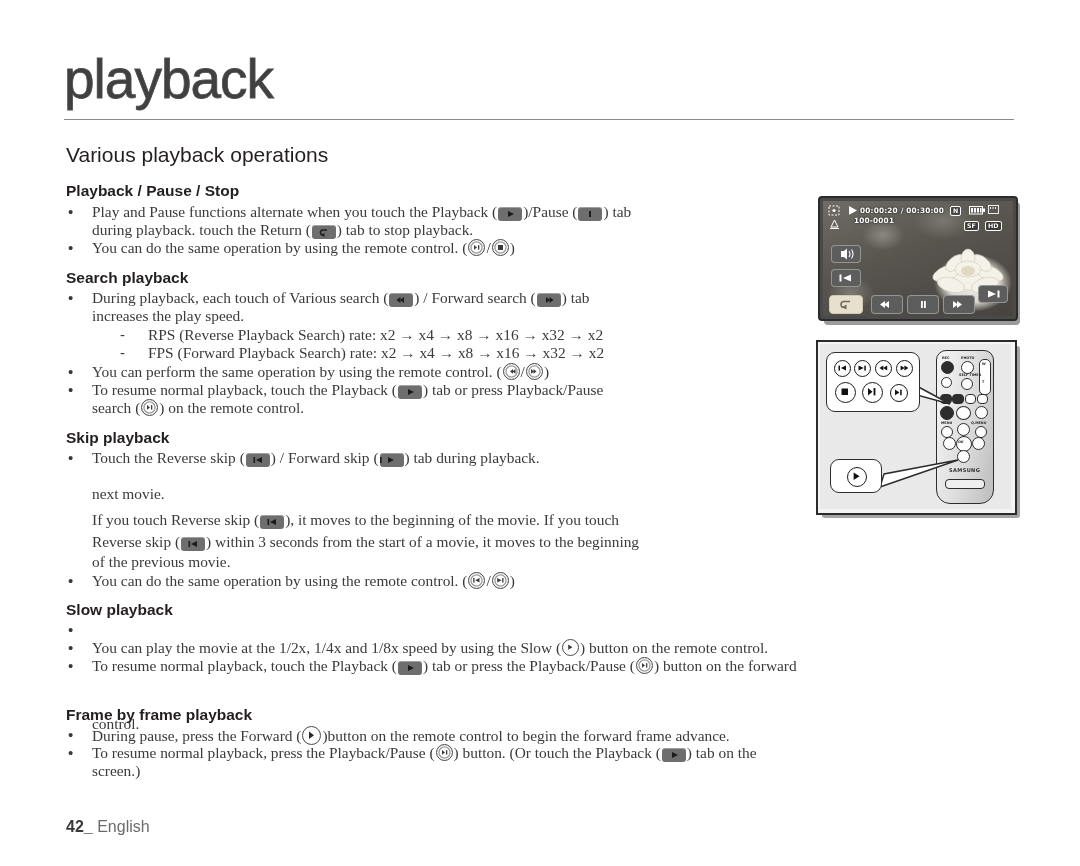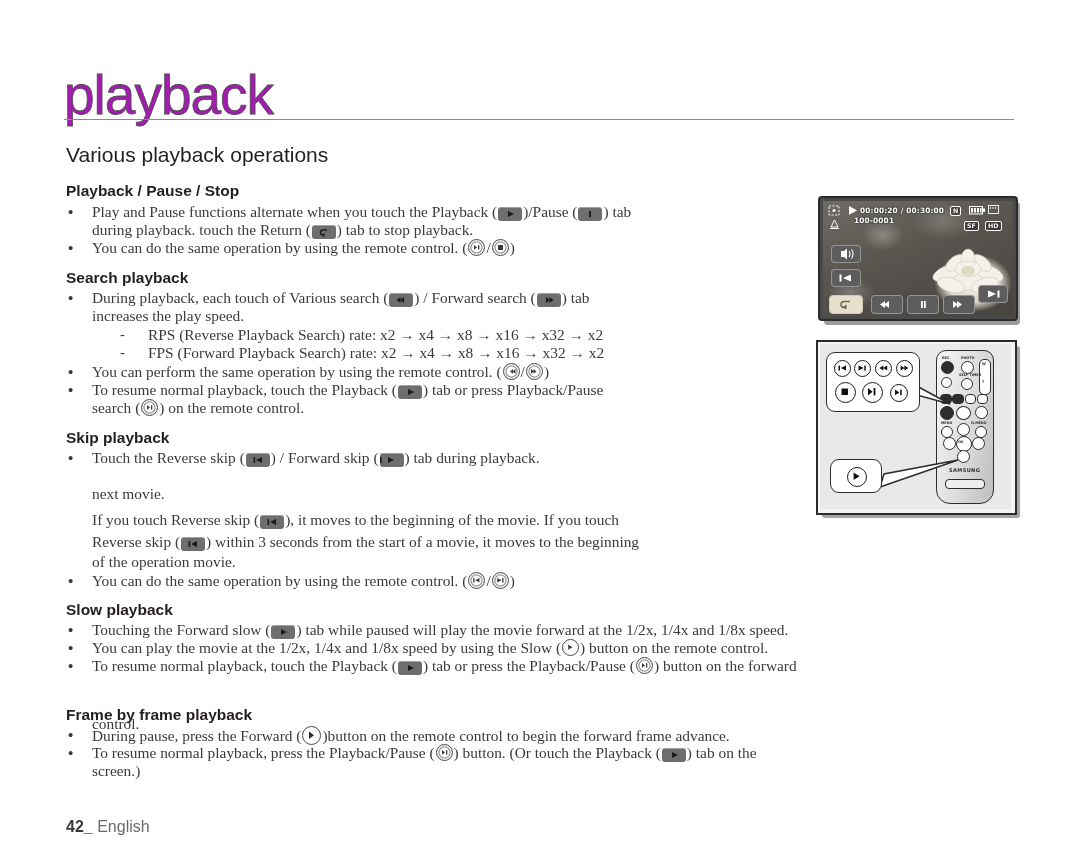--- a/index.html
+++ b/index.html
@@ -5,24 +5,24 @@
   html,body{margin:0;padding:0;}
   body{
     width:1080px;height:866px;background:#ffffff;
     font-family:"Liberation Sans","DejaVu Sans",sans-serif;
     color:#231f20;overflow:hidden;position:relative;
   }
   .page{position:absolute;left:0;top:0;width:1080px;height:866px;}
 
   
   .chapter-title{
-    position:absolute;left:64px;top:68px;
+    position:absolute;left:64px;top:52px;
     font-size:55px;line-height:1;
     font-family:"Liberation Sans","DejaVu Sans",sans-serif;
-    color:#a21caf;
+    color:#404040;
     -webkit-text-stroke:0.8px #4d4d4d;
     letter-spacing:-1px;
     font-weight:400;
     text-align:center;
   }
   .title-rule{
     position:absolute;left:64px;top:119px;width:950px;height:1px;background:#8a8a8a;
   }
 
   
@@ -261,42 +261,37 @@
   </div>
 
   <div class="txt body-l1" style="top:533px">
     <span>Reverse skip (</span><span class="chip"><svg width="24" height="14">
           <rect x="7.5" y="4" width="1.6" height="6" fill="#1c1c1c"></rect>
           <polygon points="16,4 10,7 16,10" fill="#1c1c1c"></polygon>
         </svg></span><span>) within 3 seconds from the start of a movie, it moves to the beginning</span>
   </div>
 
   <div class="txt body-l1" style="top:553px">
-    <span>of the operation movie.</span>
+    <span>of the previous movie.</span>
   </div>
 
   <div class="bullet" style="top:572px">•</div>
   <div class="txt body-l1" style="top:572px">
     <span>You can do the same operation by using the remote control. (</span><span class="rbtn ring"><svg width="15" height="15">
           <rect x="4.2" y="5" width="1.3" height="4.6" fill="#3a3a3a"></rect>
           <polygon points="10.5,5 6.2,7.3 10.5,9.6" fill="#3a3a3a"></polygon>
         </svg></span><span>/</span><span class="rbtn ring"><svg width="15" height="15">
           <polygon points="4.2,5 8.5,7.3 4.2,9.6" fill="#3a3a3a"></polygon>
           <rect x="9.2" y="5" width="1.3" height="4.6" fill="#3a3a3a"></rect>
         </svg></span><span>)</span>
   </div>
 
   <div class="sub-head" style="top:601px">Slow playback</div>
 
   <div class="bullet" style="top:621px">•</div>
-  <div class="txt body-l1" style="top:621px">
-    <span>Touching the Forward slow (</span><span class="chip"><svg width="24" height="14">
-          <polygon points="10,4 16,7 10,10" fill="#1c1c1c"></polygon>
-        </svg></span><span>) tab while paused will play the movie forward at the 1/2x, 1/4x and 1/8x speed.</span>
-  </div>
 
   <div class="bullet" style="top:639px">•</div>
   <div class="txt body-l1" style="top:639px">
     <span>You can play the movie at the 1/2x, 1/4x and 1/8x speed by using the Slow (</span><span class="rbtn"><svg width="15" height="15">
           <polygon points="5.2,4.6 9.4,7.2 5.2,9.8" fill="#3a3a3a"></polygon>
         </svg></span><span>) button on the remote control.</span>
   </div>
 
   <div class="bullet" style="top:657px">•</div>
   <div class="txt body-l1" style="top:657px">

